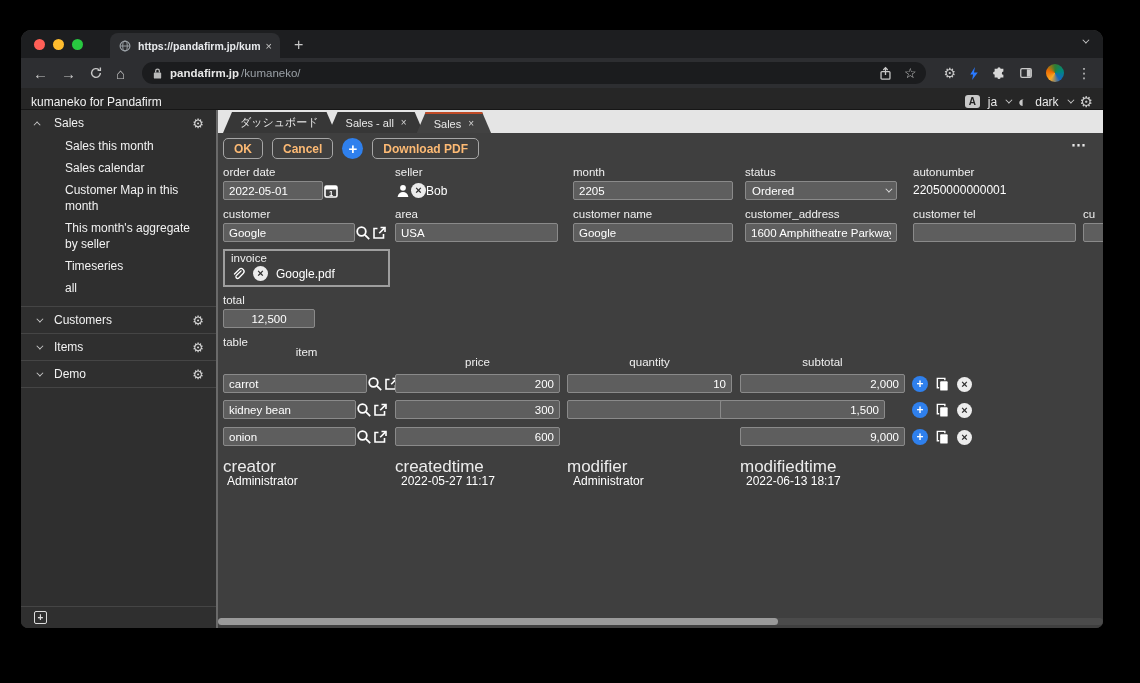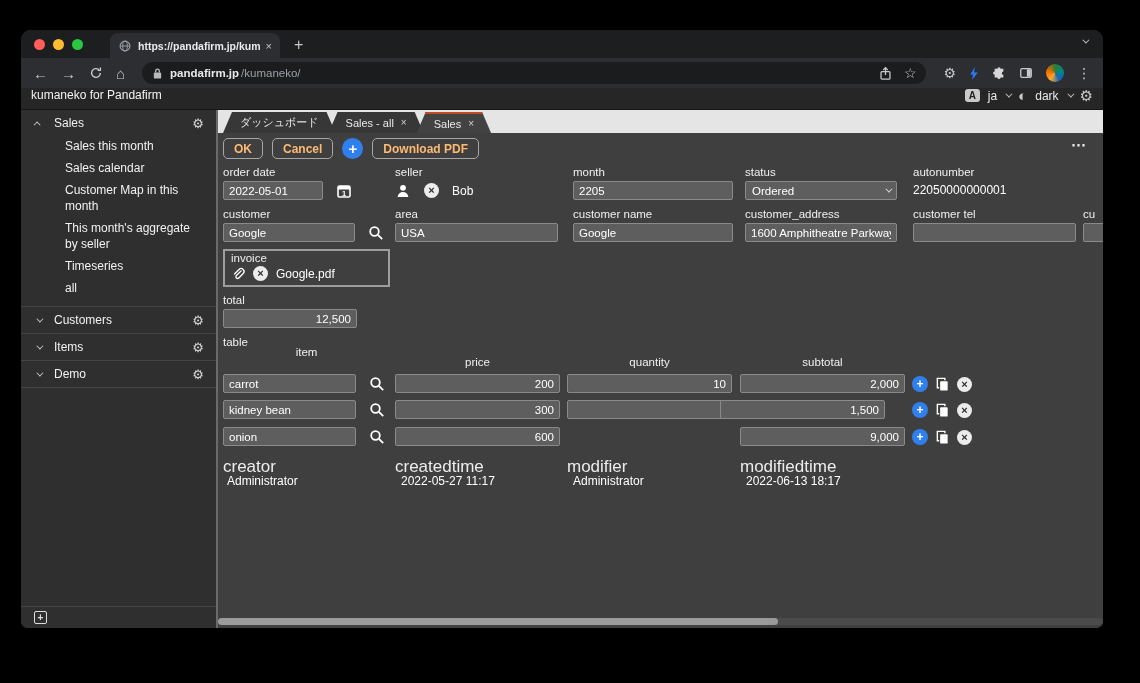--- a/index.html
+++ b/index.html
@@ -36,21 +36,21 @@
   .urlpill { flex:1; height:22px; background:#1b1c1e; border-radius:11px; display:flex;
              align-items:center; padding:0 10px; gap:7px; margin:0 4px; }
   .url-domain { font-size:11.5px; font-weight:bold; color:#e8e8e8; }
   .url-path { font-size:11.5px; color:#9aa0a6; margin-left:-5px; }
   .pill-right { margin-left:auto; display:flex; gap:12px; align-items:center; }
   .glyph { color:#c9c9c9; font-size:14px; line-height:1; }
   .avatar { width:18px; height:18px; border-radius:50%;
             background:conic-gradient(#2e7d32,#00897b,#1565c0,#f9a825,#ef6c00,#2e7d32); }
 
   
-  .appheader { height:22px; background:#262626; display:flex; align-items:flex-start;
+  .appheader { height:22px; background:#262626; display:flex; align-items:flex-end;
                padding:0 10px; border-bottom:1px solid #161616;gap:48px; }
   .apptitle { font-size:12px; color:#f2f2f2; }
   .hdr-right { margin-left:auto; display:flex; align-items:center; gap:8px;
                font-size:12px; color:#e9e9e9; }
   .lang-badge { background:#c9c9c9; color:#222; font-size:10px; font-weight:bold;
                 width:15px; height:13px; border-radius:3px; display:flex;
                 align-items:center; justify-content:center; }
 
   
   .main { display:flex; height:518px; }
@@ -87,21 +87,21 @@
               color:#fff; font-size:15px; font-weight:bold; display:flex; align-items:center;
               justify-content:center; border:none; }
   .more { position:absolute; top:26px; right:16px; color:#e8e8e8; font-size:15px;
           font-weight:bold; letter-spacing:1px; }
 
   .field { position:absolute; }
   .flabel { font-size:11.5px; color:#f0f0f0; height:13px; margin-bottom:2px; white-space:nowrap; }
   .finput { height:19px; background:#5e5e5e; border:1px solid #8a8a8a; border-radius:2px;
             color:#fff; font-size:11.5px; padding:0 5px; font-family:inherit; display:block; }
   .finput.num { text-align:right; }
-  .inrow { display:flex; align-items:center; gap:13px; }
+  .inrow { display:flex; align-items:center; gap:0; }
   .ico16 { width:16px; height:16px; flex:0 0 auto; }
   .ico14 { width:14px; height:14px; flex:0 0 auto; }
   .xcirc { width:15px; height:15px; border-radius:50%; background:#ececec; color:#2d2d2d;
            font-size:11px; font-weight:bold; display:flex; align-items:center;
            justify-content:center; line-height:1; flex:0 0 auto; }
   .plain { font-size:12px; color:#fff; }
   .select { width:152px; height:19px; background:#5e5e5e; border:1px solid #8a8a8a;
             border-radius:2px; color:#fff; font-size:11.5px; padding:0 6px; display:flex;
             align-items:center; }
   .select .chev { margin-left:auto; border-color:#e0e0e0; }
@@ -347,32 +347,32 @@
           <svg class="ico14" viewBox="0 0 16 16">
             <path d="M11.6 4.4L6.2 9.8a1.9 1.9 0 0 0 2.7 2.7l5-5a3.3 3.3 0 0 0-4.7-4.7L4 8" fill="none" stroke="#fff" stroke-width="1.5" stroke-linecap="round"></path>
           </svg>
           <span class="xcirc">×</span>
           <span class="plain">Google.pdf</span>
         </div>
       </div>
 
       <div class="field" style="left:5px; top:184px">
         <div class="flabel">total</div>
-        <input class="finput num" style="width: 134px;" value="12,500">
+        <input class="finput num" style="width: 92px; text-align: center;" value="12,500">
       </div>
 
       <div class="flabel" style="position:absolute; left:5px; top:226px">table</div>
       <span class="theader" style="left:5px; top:236px; width:167px">item</span>
       <span class="theader" style="left:177px; top:246px; width:165px">price</span>
       <span class="theader" style="left:349px; top:246px; width:165px">quantity</span>
       <span class="theader" style="left:522px; top:246px; width:165px">subtotal</span>
 
       <div class="tcell" style="left:5px; top:264px">
         <div class="inrow">
-          <input class="finput" style="width: 133px;" value="carrot">
+          <input class="finput" style="width: 144px;" value="carrot">
           <svg class="ico16" viewBox="0 0 16 16">
               <circle cx="6.5" cy="6.5" r="4.3" fill="none" stroke="#fff" stroke-width="1.8"></circle>
               <line x1="9.9" y1="9.9" x2="14.2" y2="14.2" stroke="#fff" stroke-width="1.8"></line>
             </svg>
           <svg class="ico16" viewBox="0 0 16 16">
               <path d="M6.5 3.5H3v9.5h9.5V9" fill="none" stroke="#fff" stroke-width="1.6"></path>
               <path d="M9.5 2.5H14V7" fill="none" stroke="#fff" stroke-width="1.6"></path>
               <line x1="13.6" y1="2.9" x2="8.2" y2="8.3" stroke="#fff" stroke-width="1.6"></line>
             </svg>
         </div>

